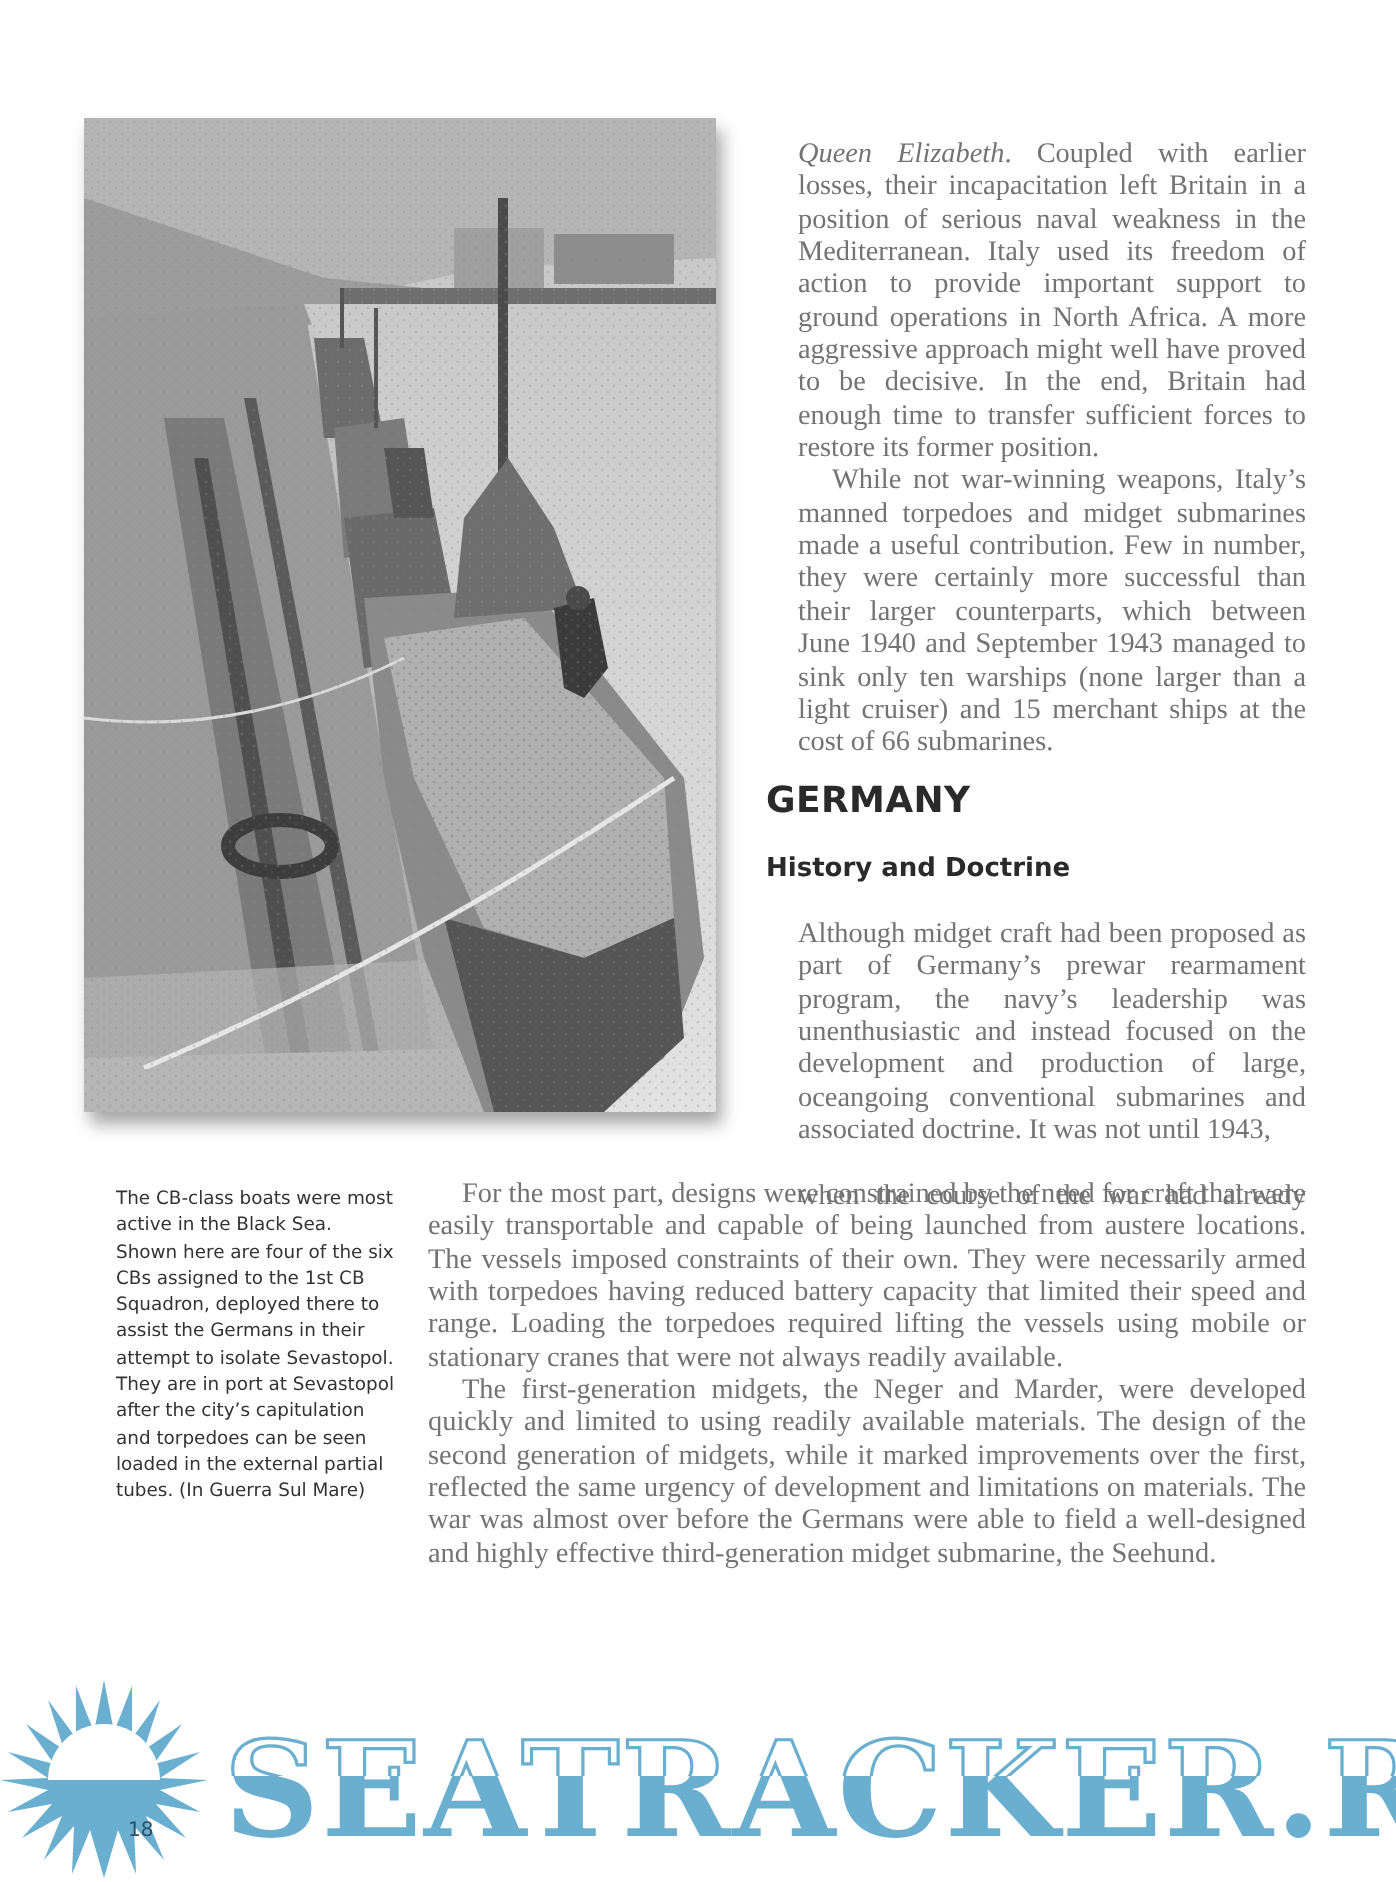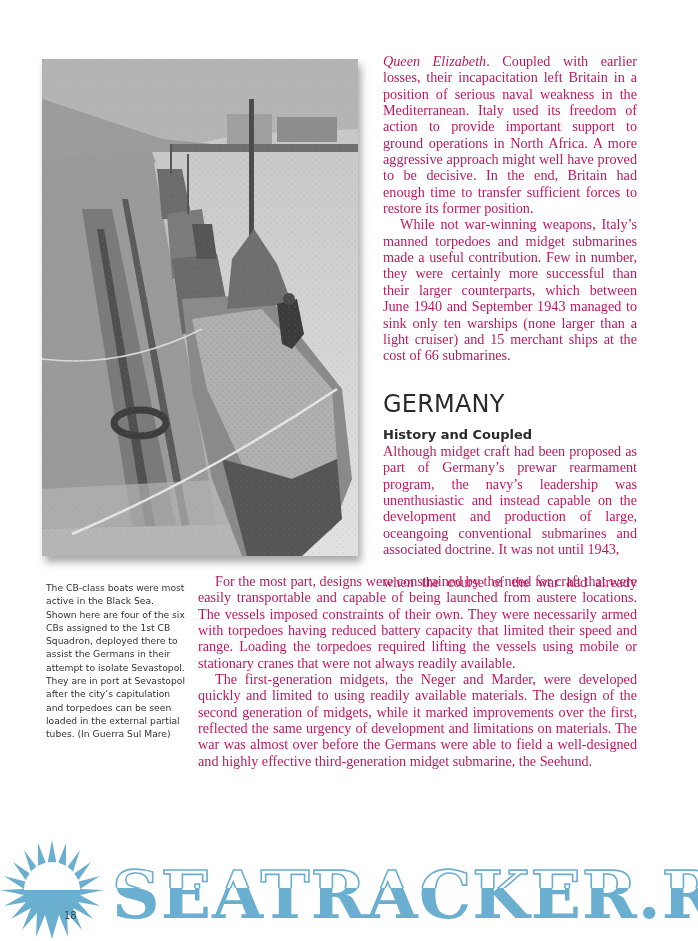--- a/index.html
+++ b/index.html
@@ -6,44 +6,44 @@
   body { width:698px; height:941px; background:#ffffff; position:relative; overflow:hidden; color:#2b2b2b; }
   .page { position:absolute; inset:0; }
   .photo {
     position:absolute; left:42px; top:59px; width:316px; height:497px;
     box-shadow: 3px 6px 8px rgba(0,0,0,0.35);
     overflow:hidden; background:#b9b9b9;
   }
   .photo svg { display:block; }
   .body-text {
     font-family: "Liberation Serif", "DejaVu Serif", serif;
-    font-size:14.2px; line-height:16.35px; color:#be185d; text-align:justify;
-    margin:0;
+    font-size:14.2px; line-height:16.35px; color:#737373; text-align:justify;
+    margin:16px;
   }
   .col-right { position:absolute; left:383px; top:53px; width:254px; }
   .col-right p { margin:0; }
   .indent { text-indent:17px; }
   .heading-germany {
     position:absolute; left:383px; top:390px;
-    font-family:"DejaVu Sans", "Liberation Sans", sans-serif; font-weight:normal;
-    font-size:24px; color:#2a2a2a; letter-spacing:0.2px; margin:0;
+    font-family:"DejaVu Sans", "Liberation Sans", sans-serif; font-weight:bold;
+    font-size:18px; color:#2a2a2a; letter-spacing:0.2px; margin:0;
   }
   .heading-history {
     position:absolute; left:383px; top:427px;
     font-family:"DejaVu Sans", "Liberation Sans", sans-serif; font-weight:bold;
     font-size:13px; color:#2a2a2a; margin:0;
   }
   .germany-intro { position:absolute; left:383px; top:443px; width:254px; }
   .wrap-line { position:absolute; left:383px; top:574px; width:254px; text-align:justify; text-align-last:justify; }
   .full-col { position:absolute; left:198px; top:573px; width:439px; }
   .full-col p { margin:0; }
   .caption {
     position:absolute; left:42px; top:577px; width:140px;
     font-family:"DejaVu Sans", "Liberation Sans", sans-serif;
-    font-size:9.2px; line-height:13.3px; color:#333; margin:4px;
+    font-size:9.2px; line-height:13.3px; color:#333; margin:16px;
   }
   .watermark { position:absolute; left:0; top:838px; width:698px; height:103px; pointer-events:none; }
   .page-num {
     position:absolute; left:40px; top:910px;
     font-family:"DejaVu Sans", "Liberation Sans", sans-serif; font-size:10px; color:#2f4f66;margin-left:24px;
   }
 </style>
 </head>
 <body>
 
@@ -113,23 +113,23 @@
   </div>
 
   <p class="caption">The CB-class boats were most active in the Black Sea. Shown here are four of the six CBs assigned to the 1st CB Squadron, deployed there to assist the Germans in their attempt to isolate Sevastopol. They are in port at Sevastopol after the city’s capitulation and torpedoes can be seen loaded in the external partial tubes. (In Guerra Sul Mare)</p>
 
   <div class="col-right body-text">
     <p><em>Queen Elizabeth</em><span>. Coupled with earlier losses, their incapacitation left Britain in a position of serious naval weakness in the Mediterranean. Italy used its freedom of action to provide important support to ground operations in North Africa. A more aggressive approach might well have proved to be decisive. In the end, Britain had enough time to transfer sufficient forces to restore its former position.</span></p>
     <p class="indent">While not war-winning weapons, Italy’s manned torpedoes and midget submarines made a useful contribution. Few in number, they were certainly more successful than their larger counterparts, which between June 1940 and September 1943 managed to sink only ten warships (none larger than a light cruiser) and 15 merchant ships at the cost of 66 submarines.</p>
   </div>
 
   <h2 class="heading-germany">GERMANY</h2>
-  <h3 class="heading-history">History and Coupled</h3>
+  <h3 class="heading-history">History and Doctrine</h3>
 
-  <p class="germany-intro body-text">Although midget craft had been proposed as part of Germany’s prewar rearmament program, the navy’s leadership was unenthusiastic and instead capable on the development and production of large, oceangoing conventional submarines and associated doctrine. It was not until 1943,</p>
+  <p class="germany-intro body-text">Although midget craft had been proposed as part of Germany’s prewar rearmament program, the navy’s leadership was unenthusiastic and instead focused on the development and production of large, oceangoing conventional submarines and associated doctrine. It was not until 1943,</p>
   <p class="wrap-line body-text">when the course of the war had already</p>
 
   <div class="full-col body-text">
     <p class="indent">For the most part, designs were constrained by the need for craft that were easily transportable and capable of being launched from austere locations. The vessels imposed constraints of their own. They were necessarily armed with torpedoes having reduced battery capacity that limited their speed and range. Loading the torpedoes required lifting the vessels using mobile or stationary cranes that were not always readily available.</p>
     <p class="indent">The first-generation midgets, the Neger and Marder, were developed quickly and limited to using readily available materials. The design of the second generation of midgets, while it marked improvements over the first, reflected the same urgency of development and limitations on materials. The war was almost over before the Germans were able to field a well-designed and highly effective third-generation midget submarine, the Seehund.</p>
   </div>
 
   <svg class="watermark" viewBox="0 0 698 103">
     <defs>
       <clipPath id="lowerHalf">

